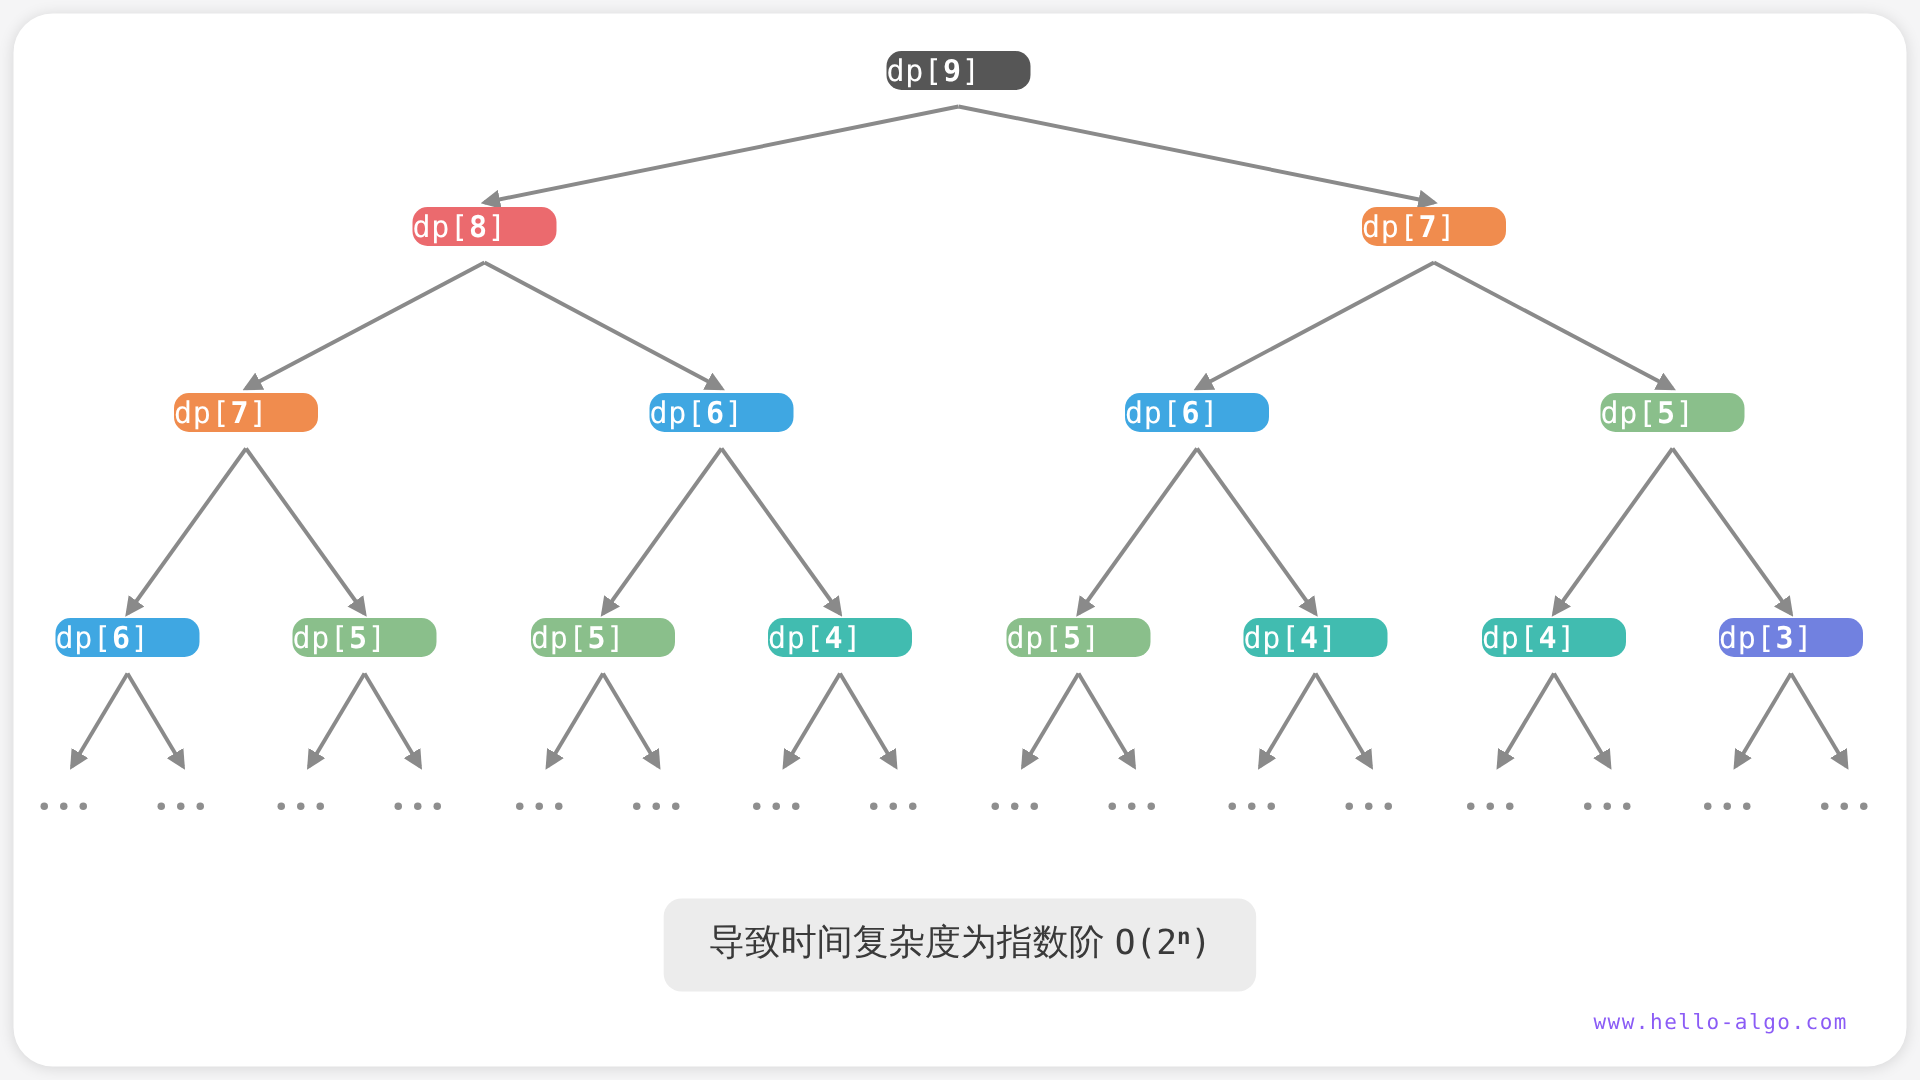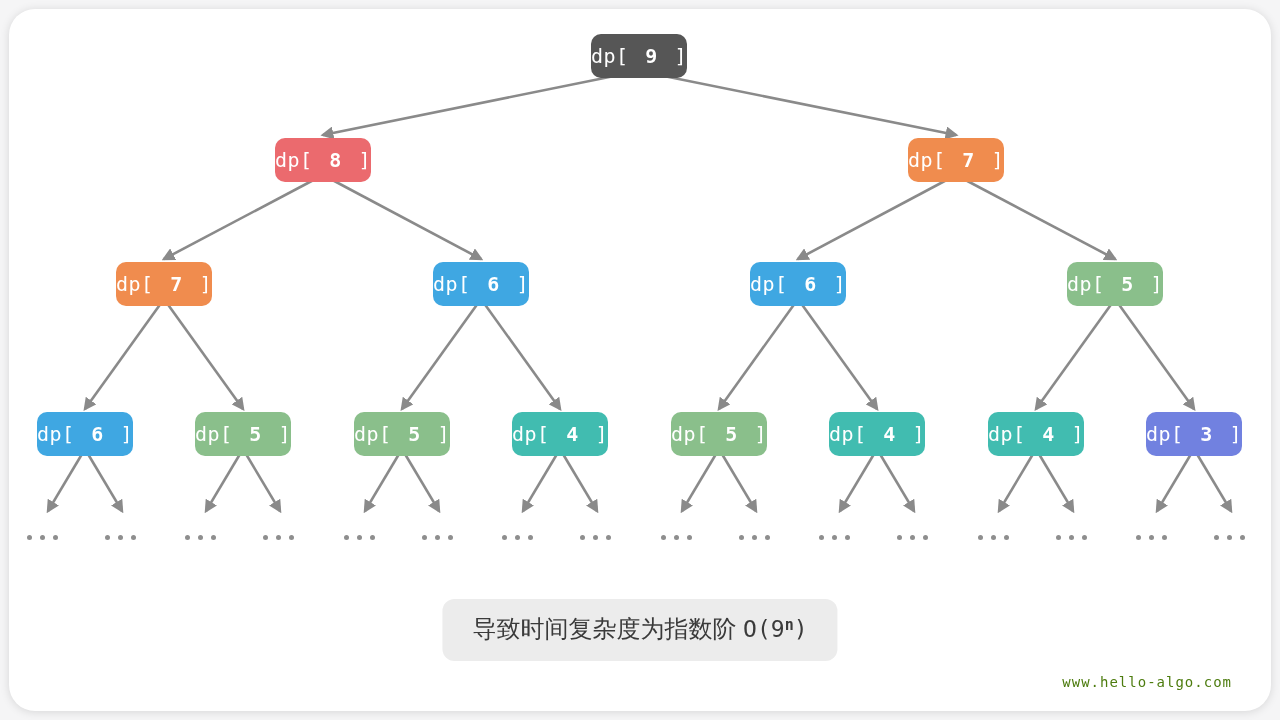--- a/index.html
+++ b/index.html
@@ -9,40 +9,40 @@
     font-family:"Liberation Sans",sans-serif;
     position:relative;
   }
   .canvas{position:absolute;left:0;top:0;width:1280px;height:720px;}
   .card{
     position:absolute;inset:9px;background:#ffffff;border-radius:26px;
     box-shadow:0 1px 10px rgba(0,0,0,.13);
   }
   #edges{position:absolute;left:0;top:0;width:1280px;height:720px;pointer-events:none;}
   .node{
-    position:absolute;width:96px;height:44px;border-radius:10px;
-    display:flex;align-items:center;justify-content:space-between;
+    position:absolute;width:96px;height:26px;border-radius:10px;
+    display:flex;align-items:center;justify-content:flex-start;
     color:#ffffff;font:20px "DejaVu Sans Mono","Liberation Mono",monospace;
     letter-spacing:0.5px;
   }
   .node b{font-weight:bold;}
   .ellipsis{position:absolute;display:flex;gap:8px;align-items:center;}
   .ellipsis i{display:block;width:5px;height:5px;border-radius:50%;}
   .caption{
     position:absolute;left:640px;top:599px;transform:translateX(-50%);
     background:#ececec;border-radius:12px;padding:11px 30px 13px 30px;
     text-align:center;color:#3a3a3a;font-size:24px;line-height:1.55;
     white-space:nowrap;
   }
   .formula{font-family:"DejaVu Sans Mono","Liberation Mono",monospace;font-size:23px;}
   .formula sup{font-size:15px;font-weight:bold;vertical-align:7px;letter-spacing:0;}
   .watermark{
     position:absolute;right:48px;top:674px;
     font:14px "DejaVu Sans Mono","Liberation Mono",monospace;
-    color:#4d7c0f;letter-spacing:1px;
+    color:#8b5cf6;letter-spacing:1px;
   }
 </style>
 </head>
 <body>
 
 <div class="canvas">
   <div class="card"></div>
 
   <svg id="edges" viewBox="0 0 1280 720">
       <defs>
@@ -234,17 +234,17 @@
         <i style="background: rgb(142, 142, 142);"></i>
       </div>
       <div class="ellipsis" style="left: 1214px; top: 535px;">
         <i style="background: rgb(142, 142, 142);"></i>
         <i style="background: rgb(142, 142, 142);"></i>
         <i style="background: rgb(142, 142, 142);"></i>
       </div>
     </div>
 
   <div class="caption">
-    <div><span>导致时间复杂度为指数阶 </span><span class="formula"><span>O(9</span><sup>n</sup><span>)</span></span></div>
+    <div><span>导致时间复杂度为指数阶 </span><span class="formula"><span>O(2</span><sup>n</sup><span>)</span></span></div>
   </div>
 
   <div class="watermark">www.hello-algo.com</div>
 </div>
 
 </body></html>

